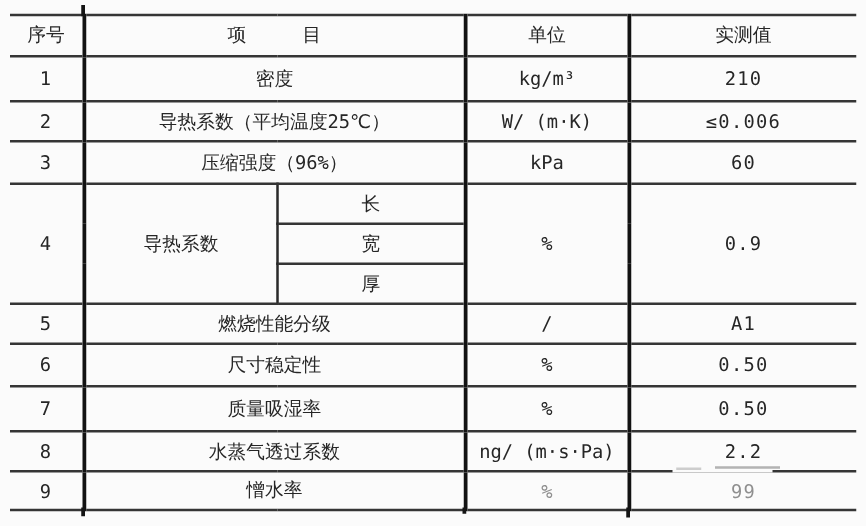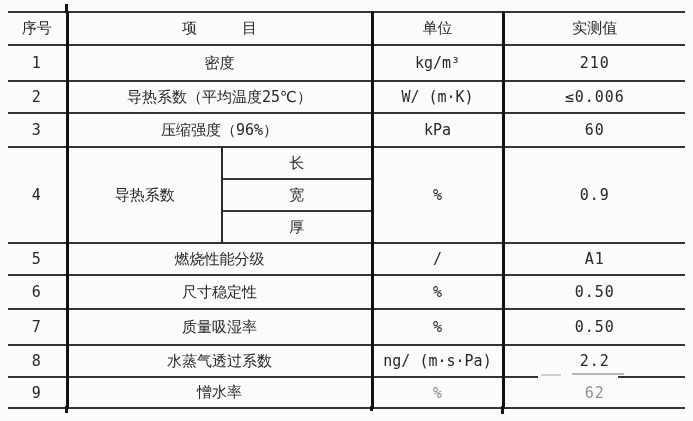--- a/index.html
+++ b/index.html
@@ -134,21 +134,21 @@
       <td class="vr num">8</td>
       <td class="vr" colspan="2">水蒸气透过系数</td>
       <td class="vr">ng/ (m·s·Pa)</td>
       <td class="num">2.2</td>
     </tr>
 
     <tr style="height:31px">
       <td class="vr num">9</td>
       <td class="vr" colspan="2">憎水率</td>
       <td class="vr faded">%</td>
-      <td class="num faded">62</td>
+      <td class="num faded">99</td>
     </tr>
   </tbody>
     </table>
 
   <div class="poke poke-1-top"></div>
   <div class="poke poke-1-bot"></div>
   <div class="poke poke-2-bot"></div>
   <div class="poke poke-3-bot"></div>
   <div class="smudge-erase"></div>
   <div class="dash dash-a"></div>

